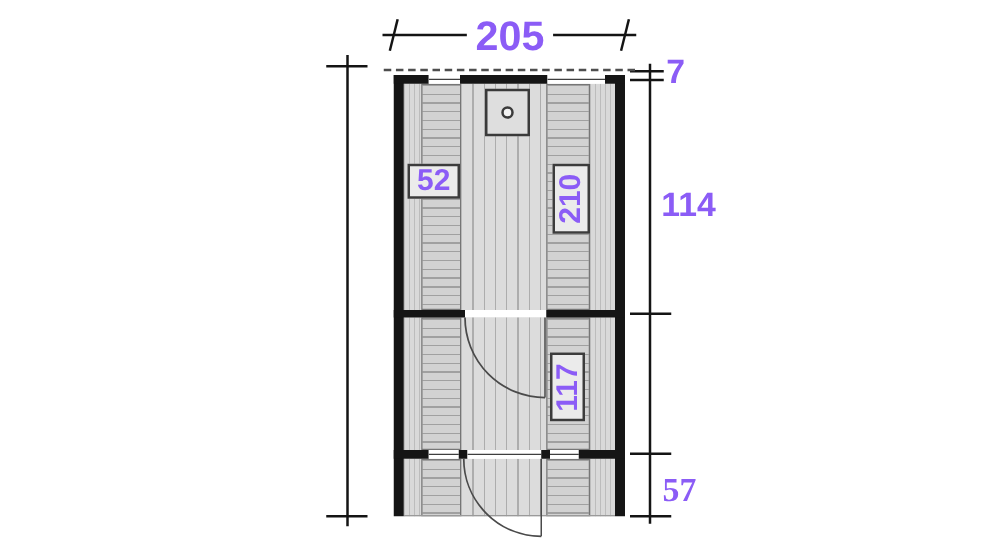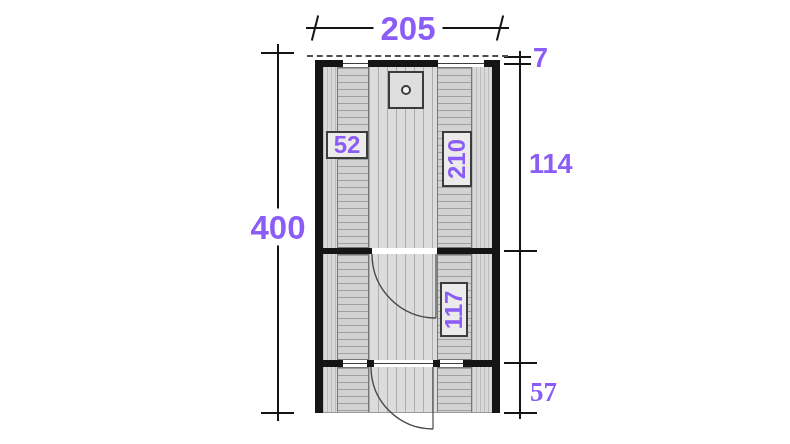--- a/index.html
+++ b/index.html
@@ -57,21 +57,20 @@
 <div class="canvas">
 
   <div class="abs dimline-h" style="left:306px;top:27px;width:203px;"></div>
   <div class="abs tick-v" style="left:314px;top:15px;"></div>
   <div class="abs tick-v" style="left:499px;top:15px;"></div>
   <div class="abs dim-big center-x" style="left:408px;top:10px;">205</div>
 
   <div class="abs dimline-v" style="left:277px;top:44px;height:377px;"></div>
   <div class="abs tick-h" style="left:261px;top:52px;"></div>
   <div class="abs tick-h" style="left:261px;top:412px;"></div>
-  <div class="abs dim-big center-xy" style="left:278px;top:227px;">400</div>
 
   <div class="abs dimline-v" style="left:519px;top:51px;height:368px;"></div>
   <div class="abs tick-h" style="left:504px;top:56px;"></div>
   <div class="abs tick-h" style="left:504px;top:63px;"></div>
   <div class="abs tick-h" style="left:504px;top:250px;"></div>
   <div class="abs tick-h" style="left:504px;top:362px;"></div>
   <div class="abs tick-h" style="left:504px;top:412px;"></div>
   <div class="abs dim-small center-y" style="left:531px;top:58px;">7</div>
   <div class="abs dim-small center-y" style="left:527px;top:164px;">114</div>
   <div class="abs dim-small center-y" style="left:528px;top:392px;font-family:Liberation Serif, serif;">57</div>

